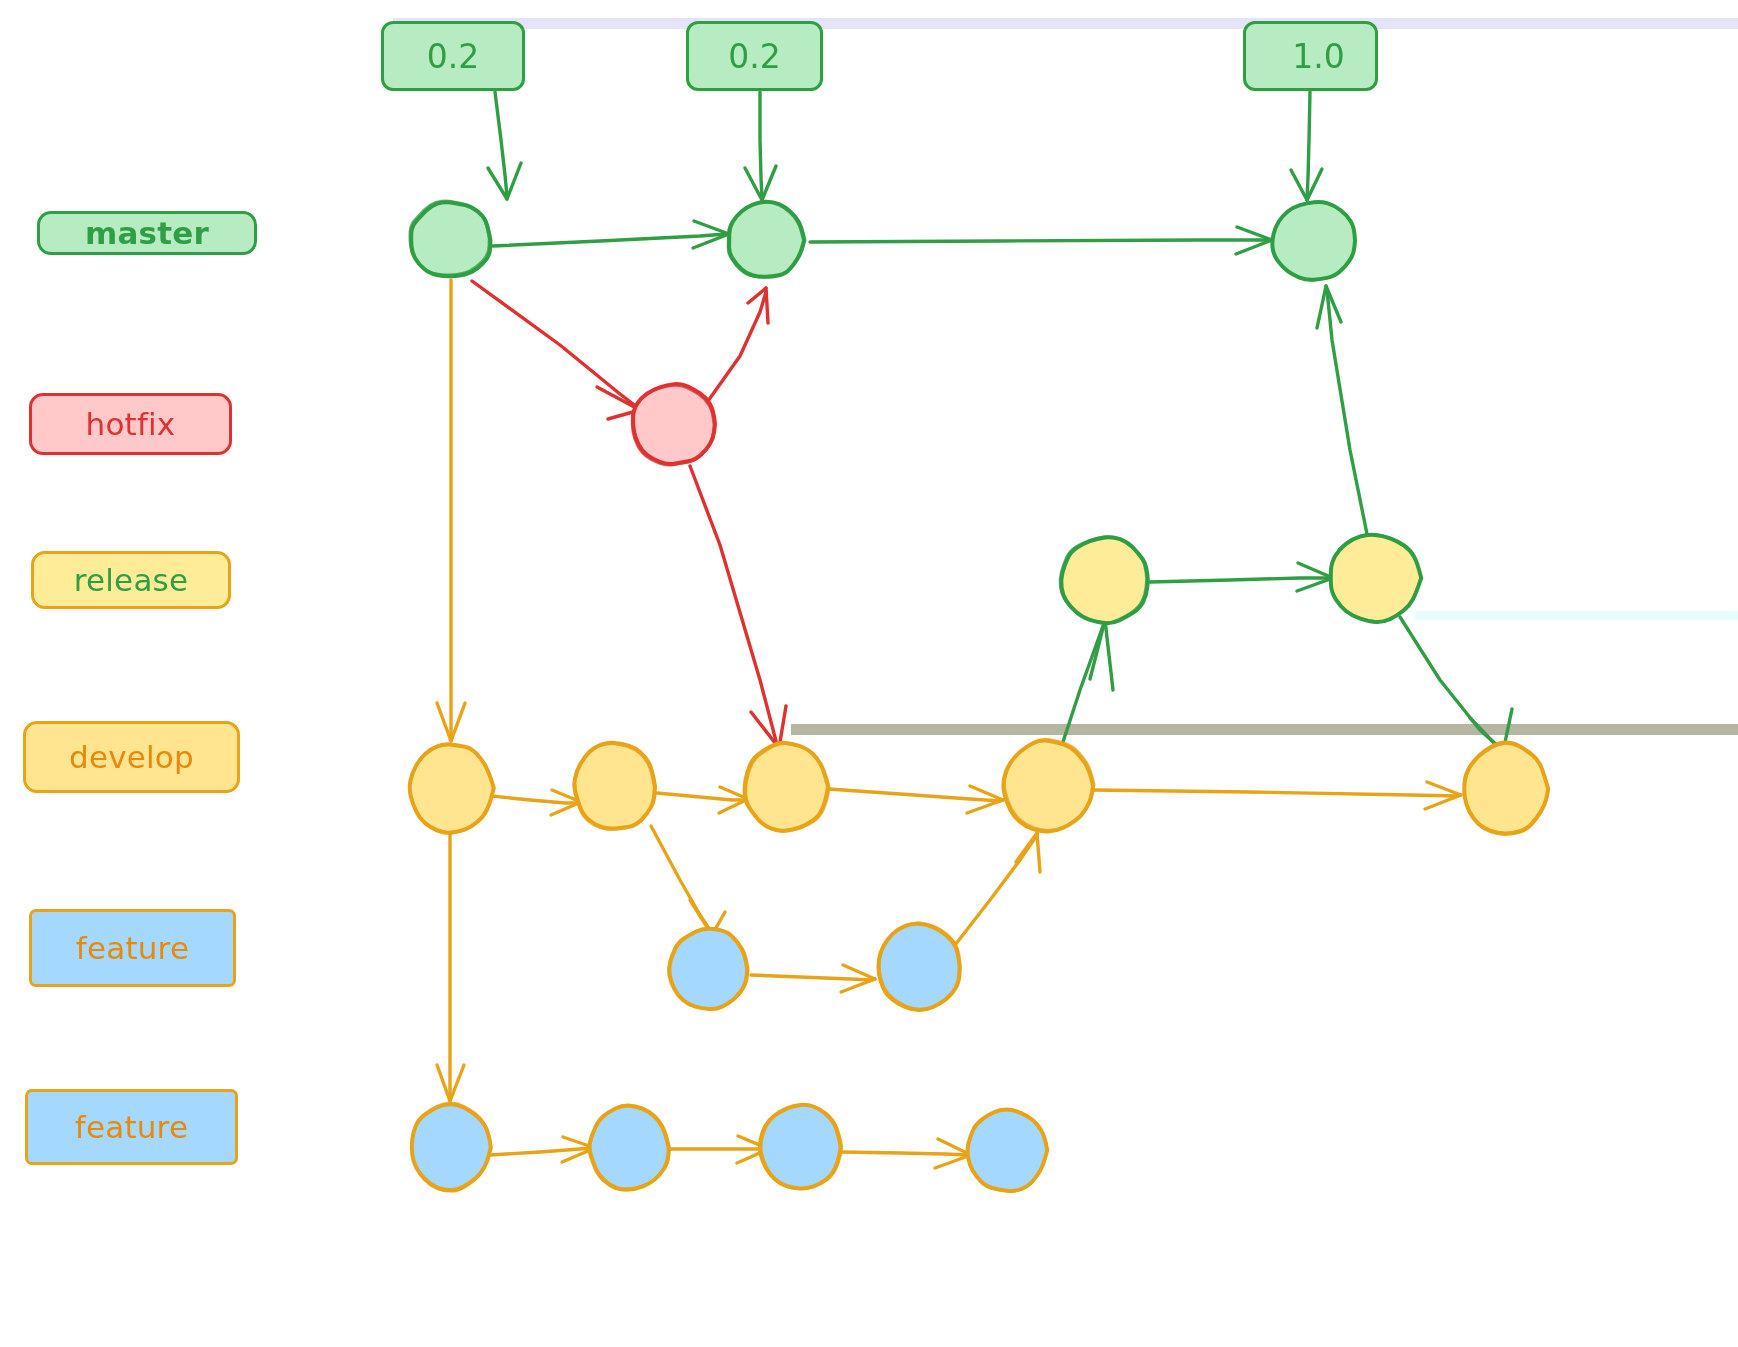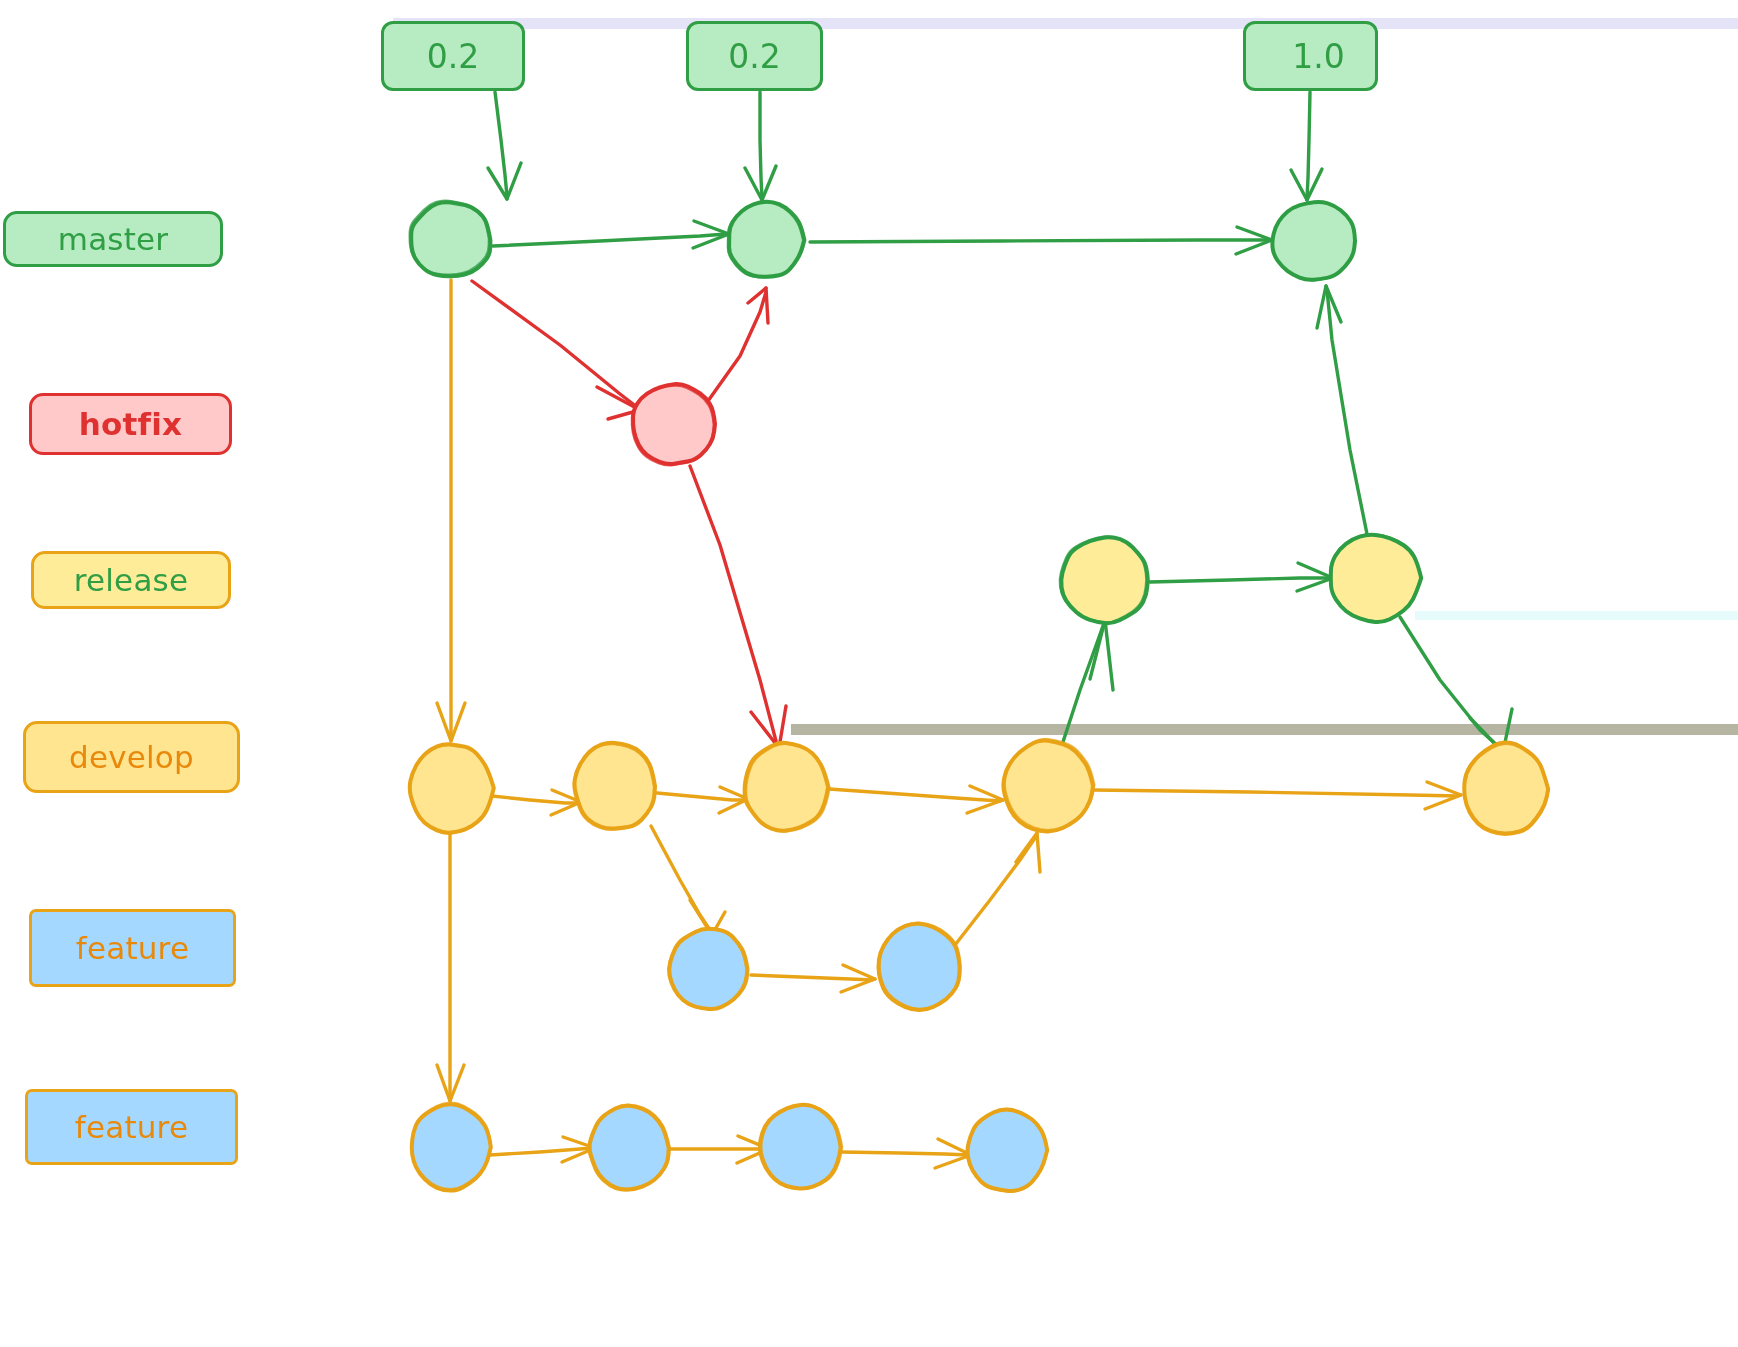--- a/index.html
+++ b/index.html
@@ -18,21 +18,21 @@
     position:absolute;
     display:flex;align-items:center;justify-content:center;
     border-radius:14px;
     border-style:solid;border-width:3px;
     font-size:31px;
     letter-spacing:.2px;
     box-sizing:border-box;
     white-space:nowrap;
   }
   .chip.green{background:#b7ebc1;border-color:#2f9e44;color:#2f9e44;}
-  .chip.red  {background:#ffc9c9;border-color:#e03131;color:#e03131;font-weight:bold;}
+  .chip.red  {background:#ffc9c9;border-color:#e03131;color:#e03131;}
   .chip.yellow{background:#ffec99;border-color:#e8a317;color:#2f9e44;}
   .chip.yellow-o{background:#ffe58f;border-color:#e8a317;color:#e8890b;}
   .chip.blue {background:#a5d8ff;border-color:#e8a317;color:#e8890b;border-radius:7px;}
 
   
   .tag{
     position:absolute;
     display:flex;align-items:center;justify-content:center;
     background:#b7ebc1;border:3px solid #2f9e44;color:#2f9e44;
     border-radius:12px;
@@ -260,21 +260,21 @@
           <path d="M840.7,1147.0 Q840.7,1147.0 839.4,1154.3 Q838.1,1161.6 834.8,1168.6 Q831.4,1175.6 825.7,1179.8 Q820.0,1183.9 813.4,1186.3 Q806.7,1188.7 799.8,1188.4 Q792.9,1188.1 786.3,1186.0 Q779.7,1183.8 774.9,1179.3 Q770.1,1174.8 766.3,1168.4 Q762.5,1161.9 760.8,1154.5 Q759.2,1147.0 760.6,1139.6 Q762.0,1132.2 765.2,1126.1 Q768.5,1120.0 774.5,1115.5 Q780.6,1111.0 786.9,1108.4 Q793.2,1105.9 800.2,1105.0 Q807.2,1104.2 813.3,1106.5 Q819.5,1108.7 825.4,1113.6 Q831.4,1118.5 834.7,1125.2 Q838.0,1132.0 840.7,1147.0 Z" fill="#a5d8ff" stroke="#e8a317" stroke-width="4" stroke-linejoin="round"></path>
           <path d="M840.7,1147.0 Q840.7,1147.0 839.4,1154.3 Q838.1,1161.6 834.8,1168.6 Q831.4,1175.6 825.7,1179.8 Q820.0,1183.9 813.4,1186.3 Q806.7,1188.7 799.8,1188.4 Q792.9,1188.1 786.3,1186.0 Q779.7,1183.8 774.9,1179.3 Q770.1,1174.8 766.3,1168.4 Q762.5,1161.9 760.8,1154.5 Q759.2,1147.0 760.6,1139.6 Q762.0,1132.2 765.2,1126.1 Q768.5,1120.0 774.5,1115.5 Q780.6,1111.0 786.9,1108.4 Q793.2,1105.9 800.2,1105.0 Q807.2,1104.2 813.3,1106.5 Q819.5,1108.7 825.4,1113.6 Q831.4,1118.5 834.7,1125.2 Q838.0,1132.0 840.7,1147.0 Z" fill="none" stroke="#e8a317" stroke-width="2.4" opacity="0.75" transform="translate(1.42,0.14)"></path>
         </g>
         <g>
           <path d="M1047.2,1150.0 Q1047.2,1150.0 1045.4,1157.1 Q1043.7,1164.1 1040.6,1169.9 Q1037.5,1175.6 1032.6,1181.2 Q1027.7,1186.7 1020.8,1189.1 Q1013.8,1191.6 1007.0,1190.7 Q1000.2,1189.8 993.3,1188.2 Q986.5,1186.7 981.3,1181.7 Q976.1,1176.6 972.7,1170.6 Q969.3,1164.5 968.0,1157.2 Q966.8,1150.0 968.6,1143.0 Q970.3,1136.1 973.1,1130.0 Q975.9,1124.0 981.7,1119.6 Q987.5,1115.2 993.8,1112.3 Q1000.1,1109.4 1006.9,1109.6 Q1013.8,1109.8 1020.6,1112.8 Q1027.3,1115.8 1032.1,1119.5 Q1036.9,1123.3 1040.8,1129.6 Q1044.8,1135.9 1047.2,1150.0 Z" fill="#a5d8ff" stroke="#e8a317" stroke-width="4" stroke-linejoin="round"></path>
           <path d="M1047.2,1150.0 Q1047.2,1150.0 1045.4,1157.1 Q1043.7,1164.1 1040.6,1169.9 Q1037.5,1175.6 1032.6,1181.2 Q1027.7,1186.7 1020.8,1189.1 Q1013.8,1191.6 1007.0,1190.7 Q1000.2,1189.8 993.3,1188.2 Q986.5,1186.7 981.3,1181.7 Q976.1,1176.6 972.7,1170.6 Q969.3,1164.5 968.0,1157.2 Q966.8,1150.0 968.6,1143.0 Q970.3,1136.1 973.1,1130.0 Q975.9,1124.0 981.7,1119.6 Q987.5,1115.2 993.8,1112.3 Q1000.1,1109.4 1006.9,1109.6 Q1013.8,1109.8 1020.6,1112.8 Q1027.3,1115.8 1032.1,1119.5 Q1036.9,1123.3 1040.8,1129.6 Q1044.8,1135.9 1047.2,1150.0 Z" fill="none" stroke="#e8a317" stroke-width="2.4" opacity="0.75" transform="translate(0.07,0.54)"></path>
         </g>
       </g>
   </svg>
 
-  <div class="chip green" style="left:3px;top:211px;width:220px;height:56px;">
+  <div class="chip green" style="left:37px;top:211px;width:220px;height:44px;font-weight:bold;">
     <span>master</span>
   </div>
 
   <div class="chip red" style="left:29px;top:393px;width:203px;height:62px;">
     <span>hotfix</span>
   </div>
 
   <div class="chip yellow" style="left:31px;top:551px;width:200px;height:58px;">
     <span>release</span>
   </div>

